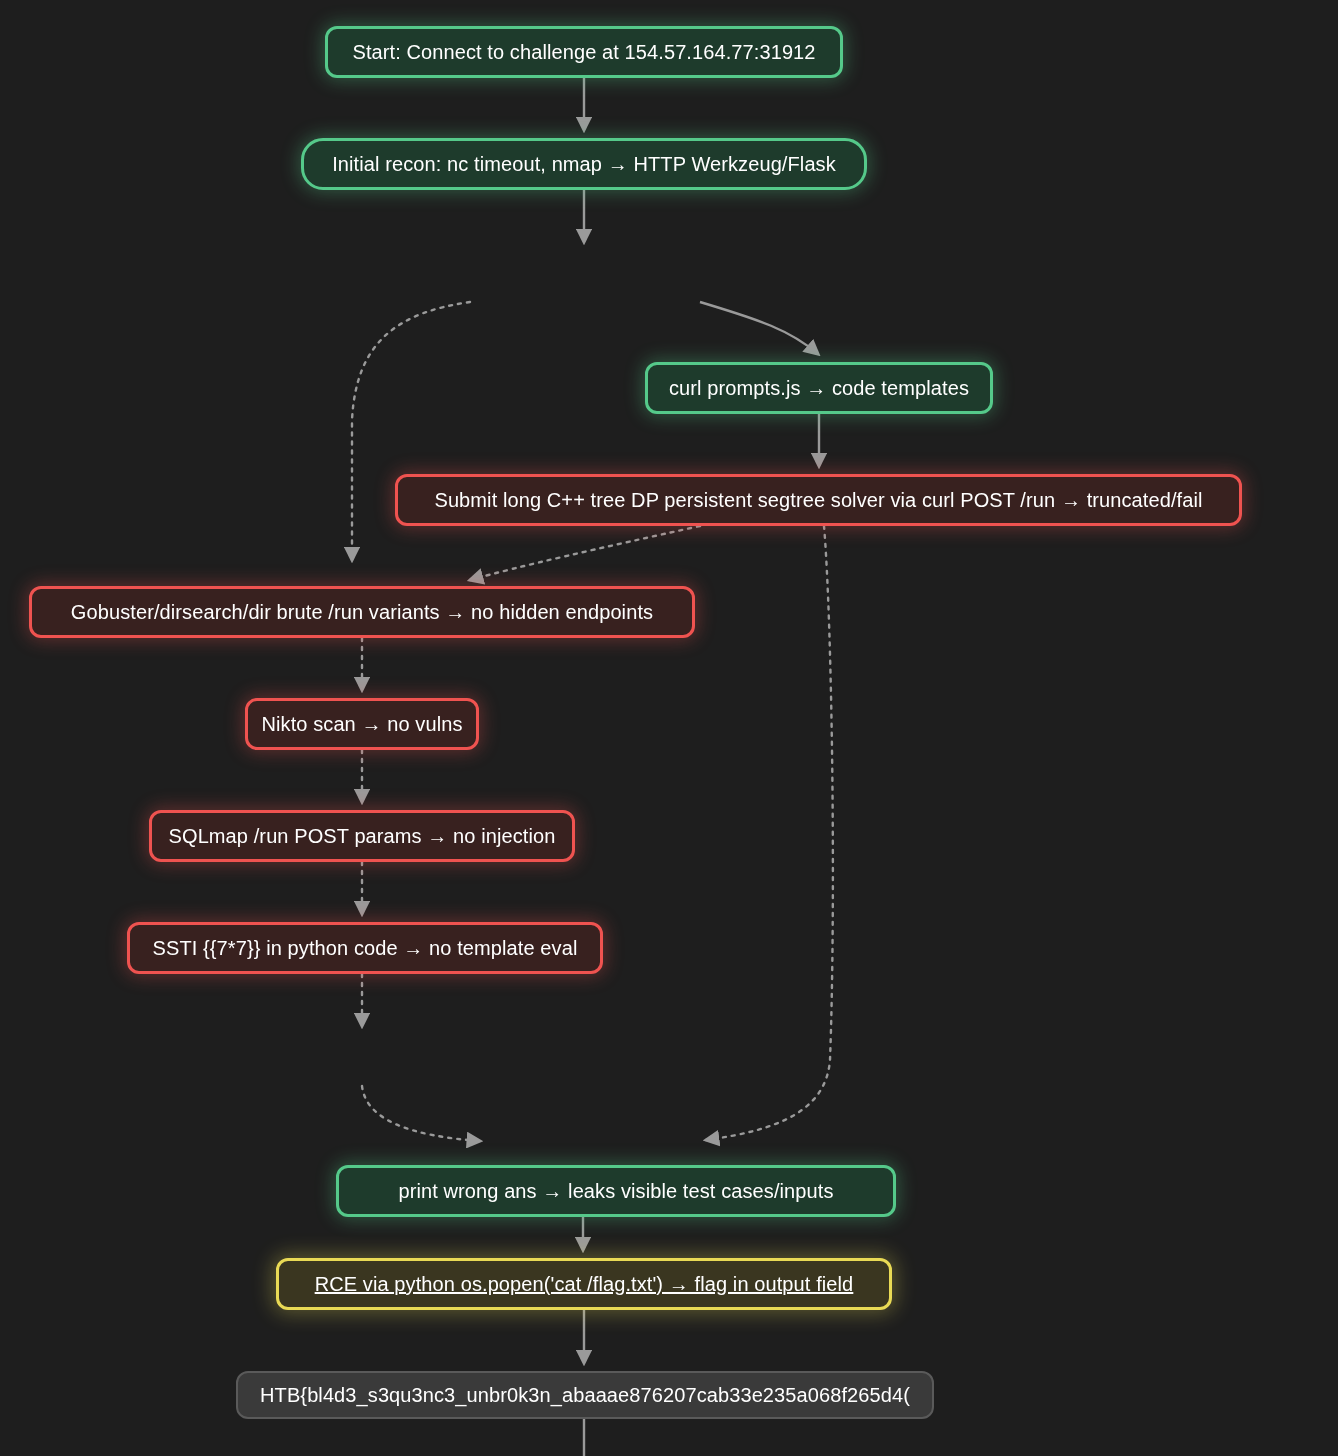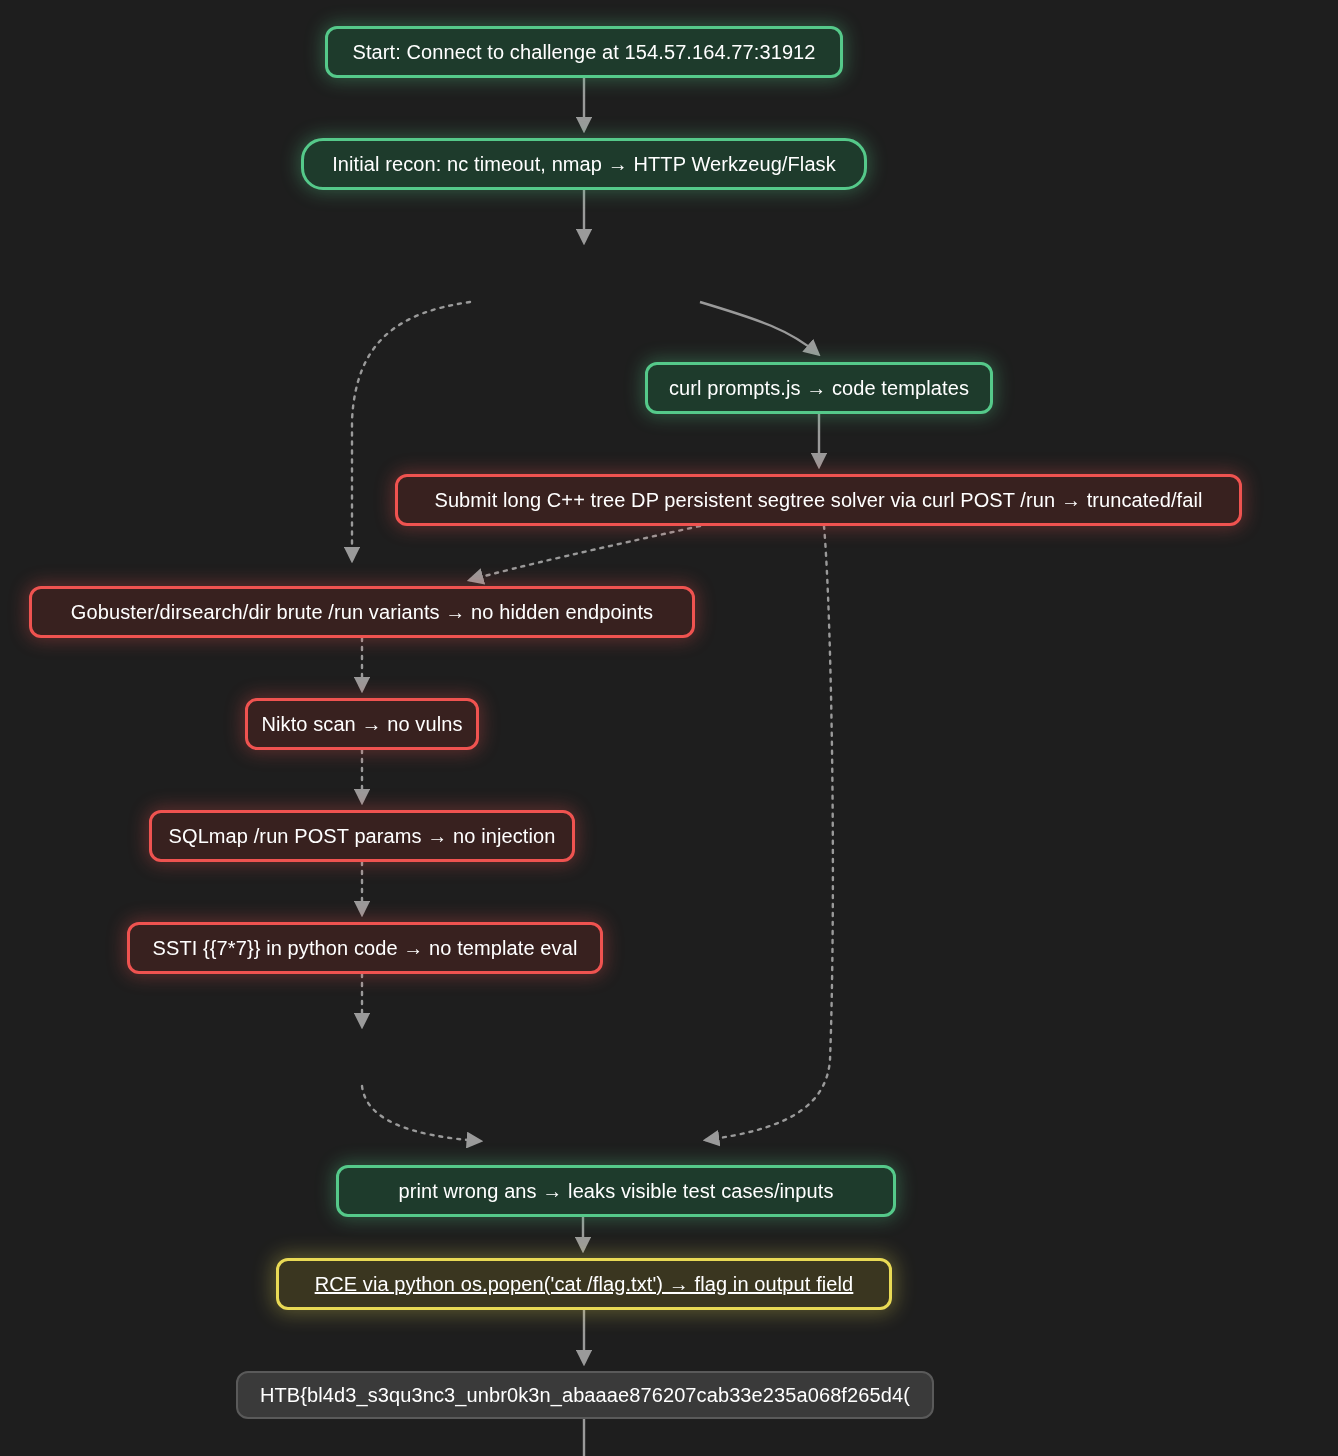--- a/index.html
+++ b/index.html
@@ -161,17 +161,17 @@
 
 
   <div class="node green" style="left:336px; top:1146px; width:560px; height:52px;margin-top:19px;">
     <span class="node-label">print wrong ans → leaks visible test cases/inputs</span>
   </div>
 
   <div class="node yellow" style="left:276px; top:1258px; width:616px; height:52px;text-decoration:underline;">
     <span class="node-label">RCE via python os.popen('cat /flag.txt') → flag in output field</span>
   </div>
 
-  <div class="node grey" style="left:236px; top:1371px; width:698px; height:48px; justify-content:flex-start; padding:0 22px;">
+  <div class="node grey" style="left:236px; top:1371px; width:698px; height:48px; justify-content:center; padding:0 22px;">
     <span class="node-label">HTB{bl4d3_s3qu3nc3_unbr0k3n_abaaae876207cab33e235a068f265d4(</span>
   </div>
 
 </div>
 
 </body></html>

